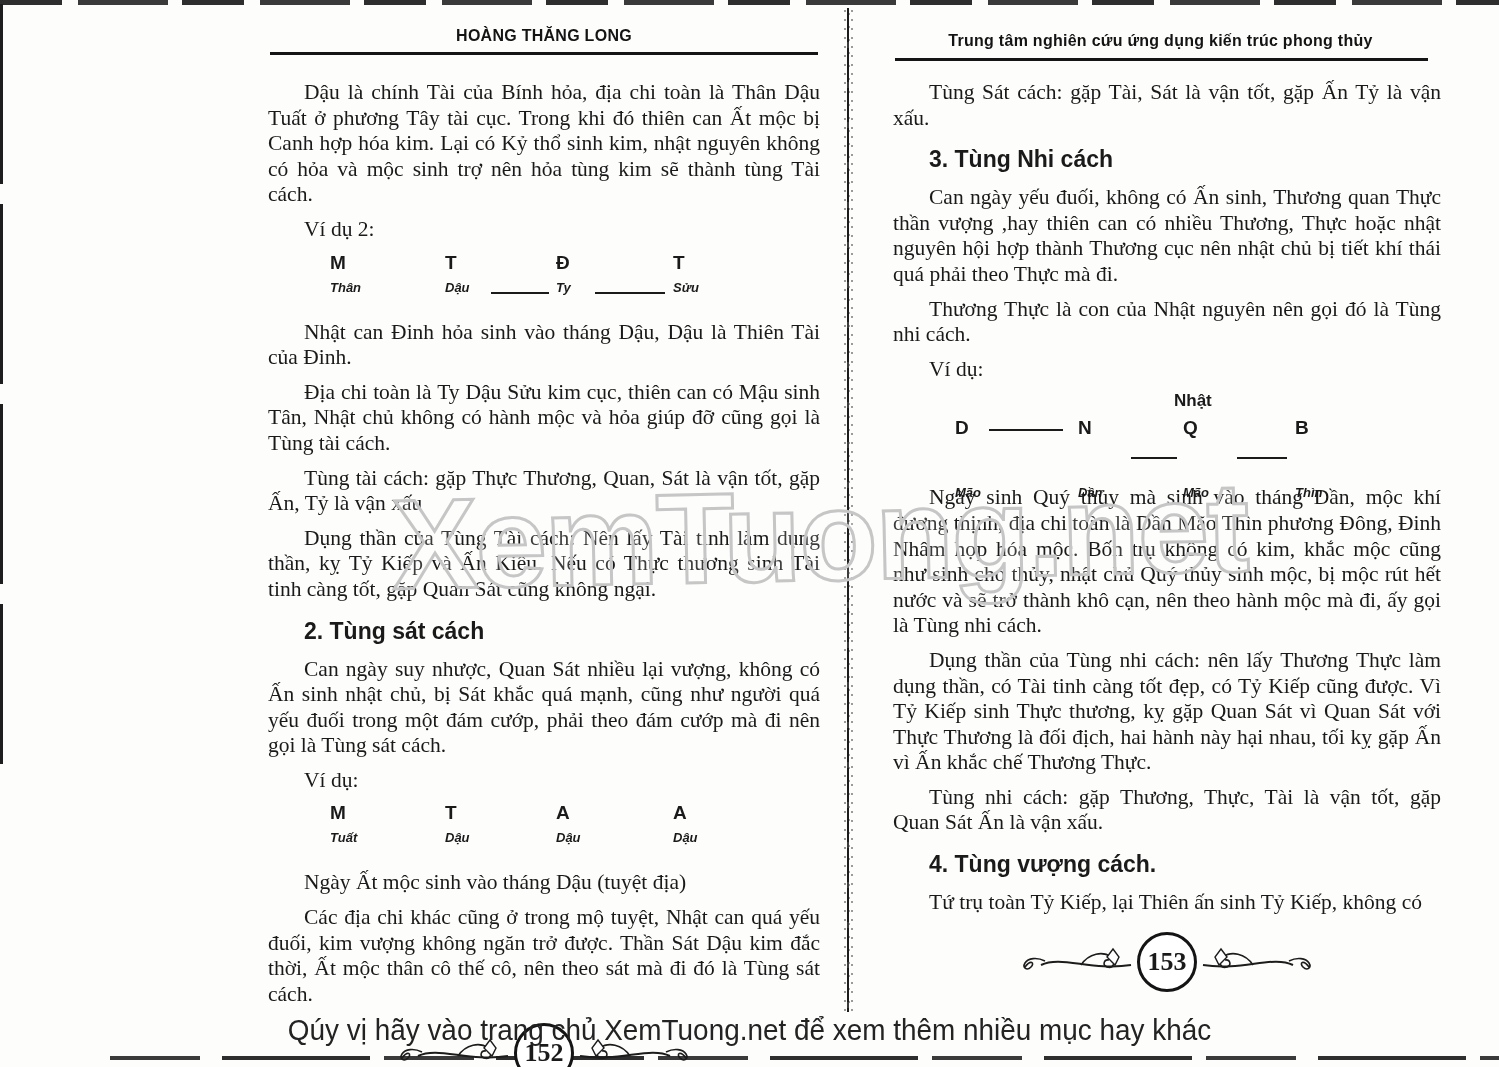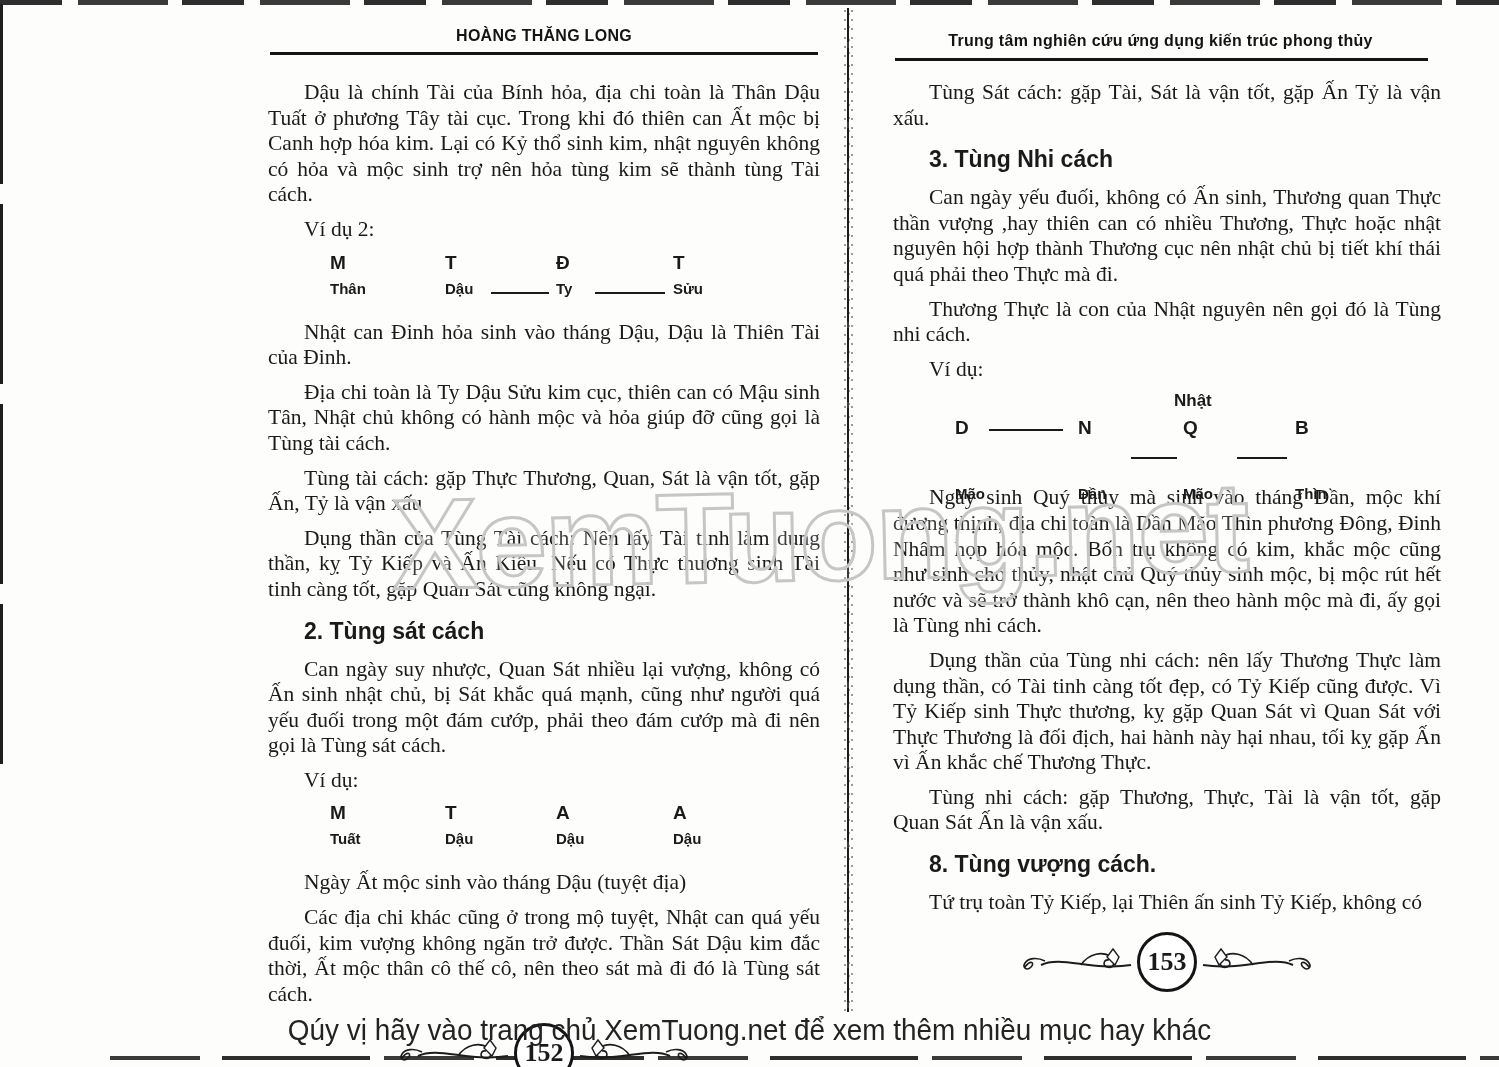--- a/index.html
+++ b/index.html
@@ -33,21 +33,21 @@
   #right-col{left:893px;width:548px;}
   .para{margin:0 0 9px;text-indent:36px;text-align:justify;
     font-size:21.5px;line-height:25.6px;}
   .head{font-family:"Liberation Sans",sans-serif;font-weight:bold;
     font-size:23px;margin:15px 0 12px;padding-left:36px;}
   
   .chart{position:relative;font-family:"Liberation Sans",sans-serif;font-weight:bold;margin:3px 0 10px;}
   .chart-2row{height:58px;}
   .chart-3row{height:84px;}
   .chart .stem{position:absolute;font-size:19px;}
-  .chart .branch{position:absolute;font-size:15px;}
+  .chart .branch{position:absolute;font-size:13px;font-style:italic;}
   .chart .nhat{position:absolute;font-size:17px;}
   .chart .conn{position:absolute;height:2px;background:#1b1b1b;}
   .chart-2row .stem{top:0;}
   .chart-2row .branch{top:28px;}
   .chart-3row .nhat{top:0;}
   .chart-3row .stem{top:26px;}
   .chart-3row .branch{top:58px;margin-top:36px;}
   
   .ornament{display:flex;align-items:center;justify-content:center;gap:4px;margin-top:16px;}
   .badge{width:54px;height:54px;border:3.5px solid #141414;border-radius:50%;
@@ -162,21 +162,21 @@
     <span class="branch" style="left:402px">Thìn</span>
     <div class="conn" style="left:96px;top:38px;width:74px;"></div>
     <div class="conn" style="left:238px;top:66px;width:46px;"></div>
     <div class="conn" style="left:344px;top:66px;width:50px;"></div>
   </div>
 
   <p class="para">Ngày sinh Quý thủy mà sinh vào tháng Dần, mộc khí đương thịnh, địa chi toàn là Dần Mão Thìn phương Đông, Đinh Nhâm hợp hóa mộc. Bốn trụ không có kim, khắc mộc cũng như sinh cho thủy, nhật chủ Quý thủy sinh mộc, bị mộc rút hết nước và sẽ trở thành khô cạn, nên theo hành mộc mà đi, ấy gọi là Tùng nhi cách.</p>
   <p class="para">Dụng thần của Tùng nhi cách: nên lấy Thương Thực làm dụng thần, có Tài tinh càng tốt đẹp, có Tỷ Kiếp cũng được. Vì Tỷ Kiếp sinh Thực thương, kỵ gặp Quan Sát vì Quan Sát với Thực Thương là đối địch, hai hành này hại nhau, tối kỵ gặp Ấn vì Ấn khắc chế Thương Thực.</p>
   <p class="para">Tùng nhi cách: gặp Thương, Thực, Tài là vận tốt, gặp Quan Sát Ấn là vận xấu.</p>
 
-  <div class="head">8. Tùng vượng cách.</div>
+  <div class="head">4. Tùng vượng cách.</div>
 
   <p class="para">Tứ trụ toàn Tỷ Kiếp, lại Thiên ấn sinh Tỷ Kiếp, không có</p>
 
   <div class="ornament">
     <svg class="flourish" width="112" height="34" viewBox="0 0 112 34">
       <path d="M4 22 c6 -8 10 -4 6 0 c-4 4 -9 1 -6 -4 c3 -5 12 -6 20 -2" stroke="#1c1c1c" fill="none" stroke-width="1.6"></path>
       <path d="M20 20 C40 10 70 26 110 20" stroke="#1c1c1c" fill="none" stroke-width="2"></path>
       <path d="M60 20 c8 -12 22 -14 30 -8 c6 5 2 12 -4 10 c-5 -2 -3 -8 2 -7" stroke="#1c1c1c" fill="none" stroke-width="1.6"></path>
       <path d="M86 12 l6 -8 l6 8 l-4 8 z" stroke="#1c1c1c" fill="#fff" stroke-width="1.4"></path>
     </svg>

